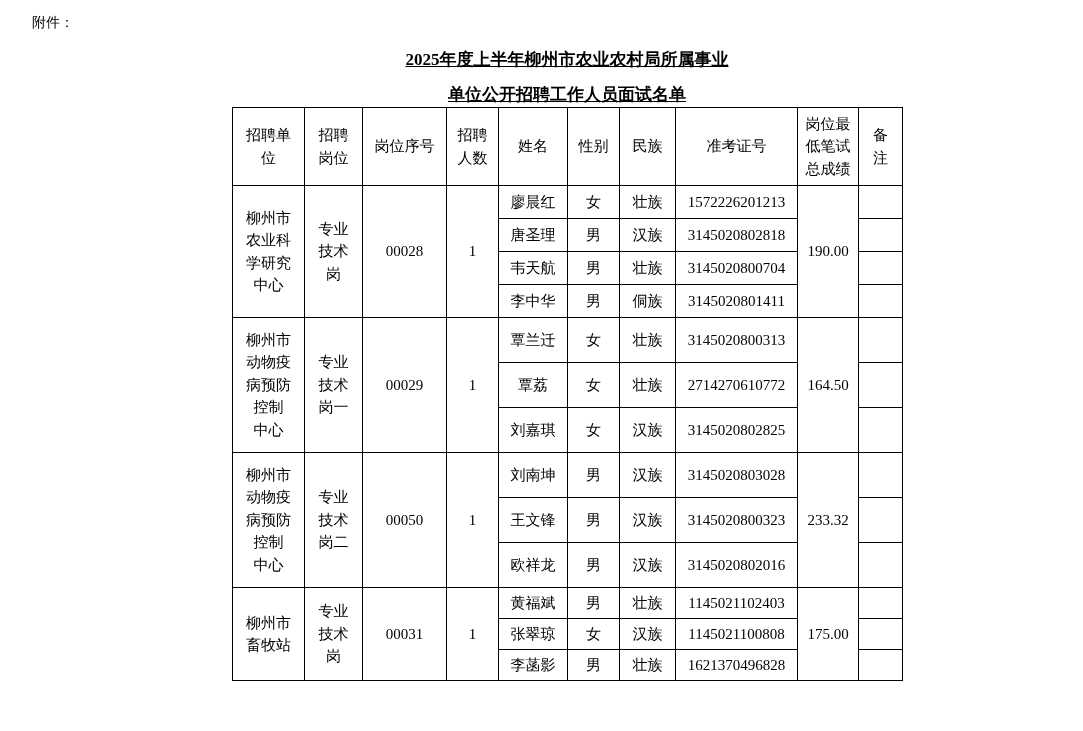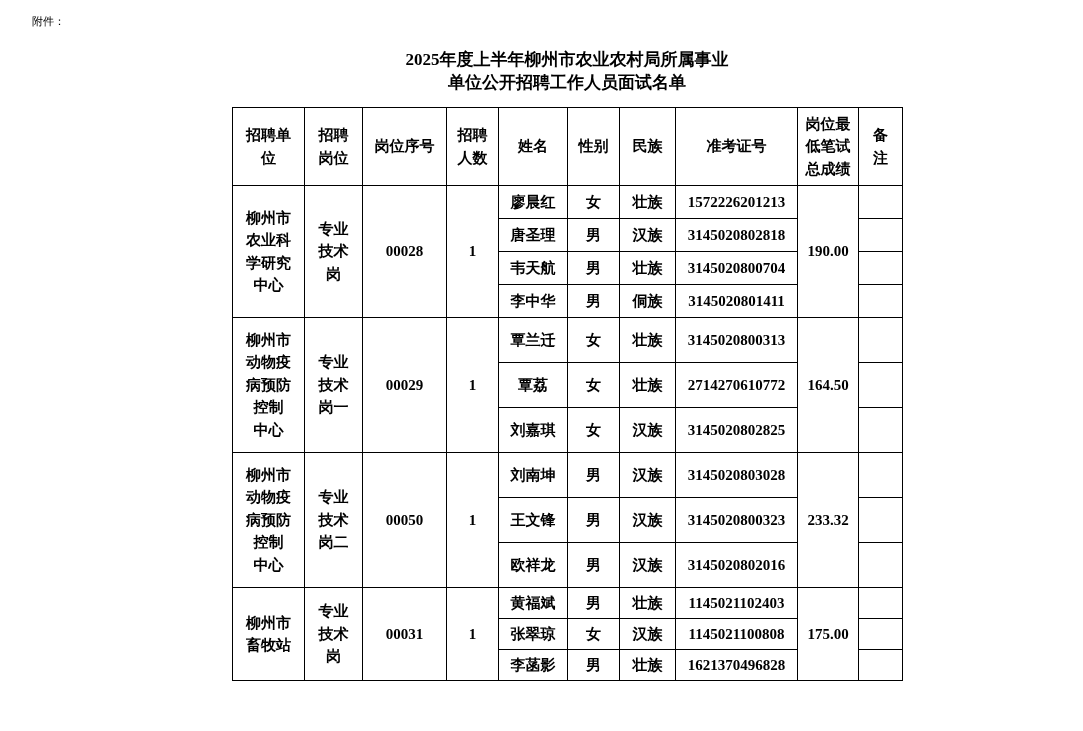--- a/index.html
+++ b/index.html
@@ -11,43 +11,43 @@
     position: relative;
     width: 1083px;
     height: 731px;
     font-family: "Liberation Serif", "DejaVu Serif", serif;
     color: #000;
   }
   .attachment-label {
     position: absolute;
     left: 32px;
     top: 14px;
-    font-size: 11px;
+    font-size: 14px;
     white-space: pre;
   }
   .doc-title {
     position: absolute;
     left: 232px;
     width: 670px;
     text-align: center;
     font-weight: bold;
     font-size: 17px;
     line-height: 20px;
+    text-decoration: underline;
   }
   .doc-title.line1 { top: 50px; }
-  .doc-title.line2 { top: 73px; }
+  .doc-title.line2 { top: 85px; }
 
   table.roster {
     position: absolute;
     left: 232px;
     top: 107px;
     border-collapse: collapse;
     table-layout: fixed;
     width: 670px;
-    font-weight: bold;
   }
   table.roster td {
     border: 1px solid #000;
     text-align: center;
     vertical-align: middle;
     font-size: 15px;
     line-height: 1.5;
     padding: 0 2px;
     white-space: pre-line;
     overflow: hidden;

